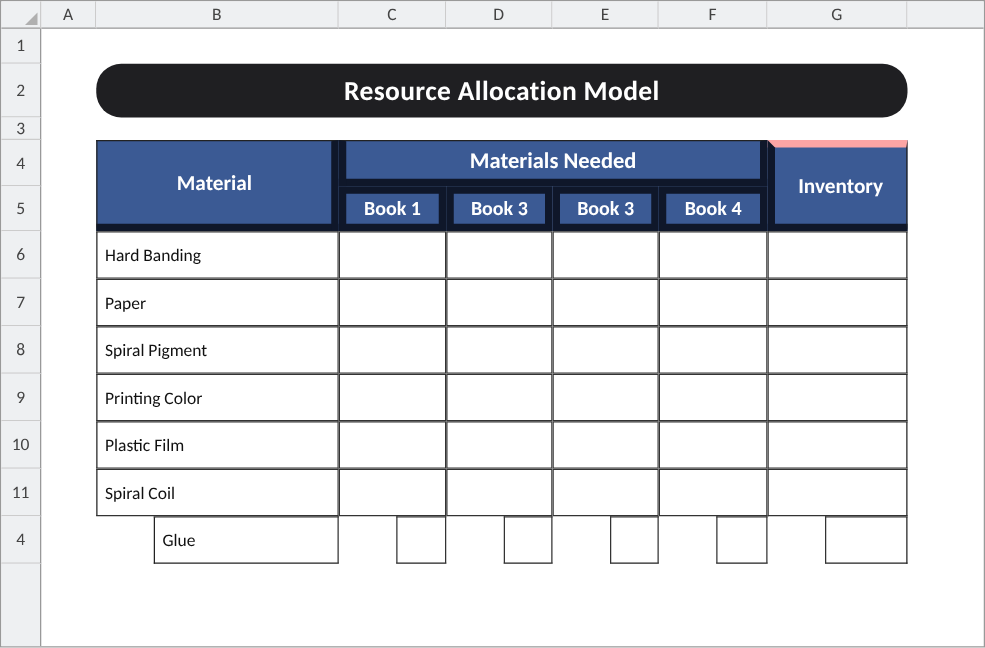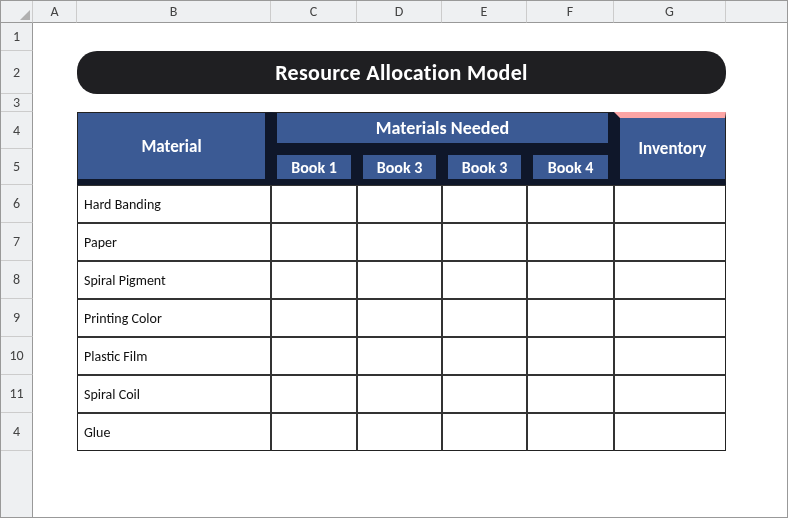--- a/index.html
+++ b/index.html
@@ -101,21 +101,21 @@
     background: #fff;
   }
   .col-b { grid-column: 3; font-size: 14px; }
   .col-c { grid-column: 4; }
   .col-d { grid-column: 5; }
   .col-e { grid-column: 6; }
   .col-f { grid-column: 7; }
   .col-g { grid-column: 8; }
   .r6 { grid-row: 7; } .r7 { grid-row: 8; } .r8 { grid-row: 9; }
   .r9 { grid-row: 10; } .r10 { grid-row: 11; } .r11 { grid-row: 12; }
-  .r12 { grid-row: 13; }
+  .r12 { grid-row: 13; margin-left: 46px; }
   .left-edge { border-left: 1px solid #222; }
   .right-edge { border-right: 1px solid #222; }
   .bottom-edge { border-bottom: 1px solid #222; }
 </style>
 </head>
 <body>
 
 <div class="sheet">
 
   <div class="corner" style="grid-column:1;grid-row:1"></div>

